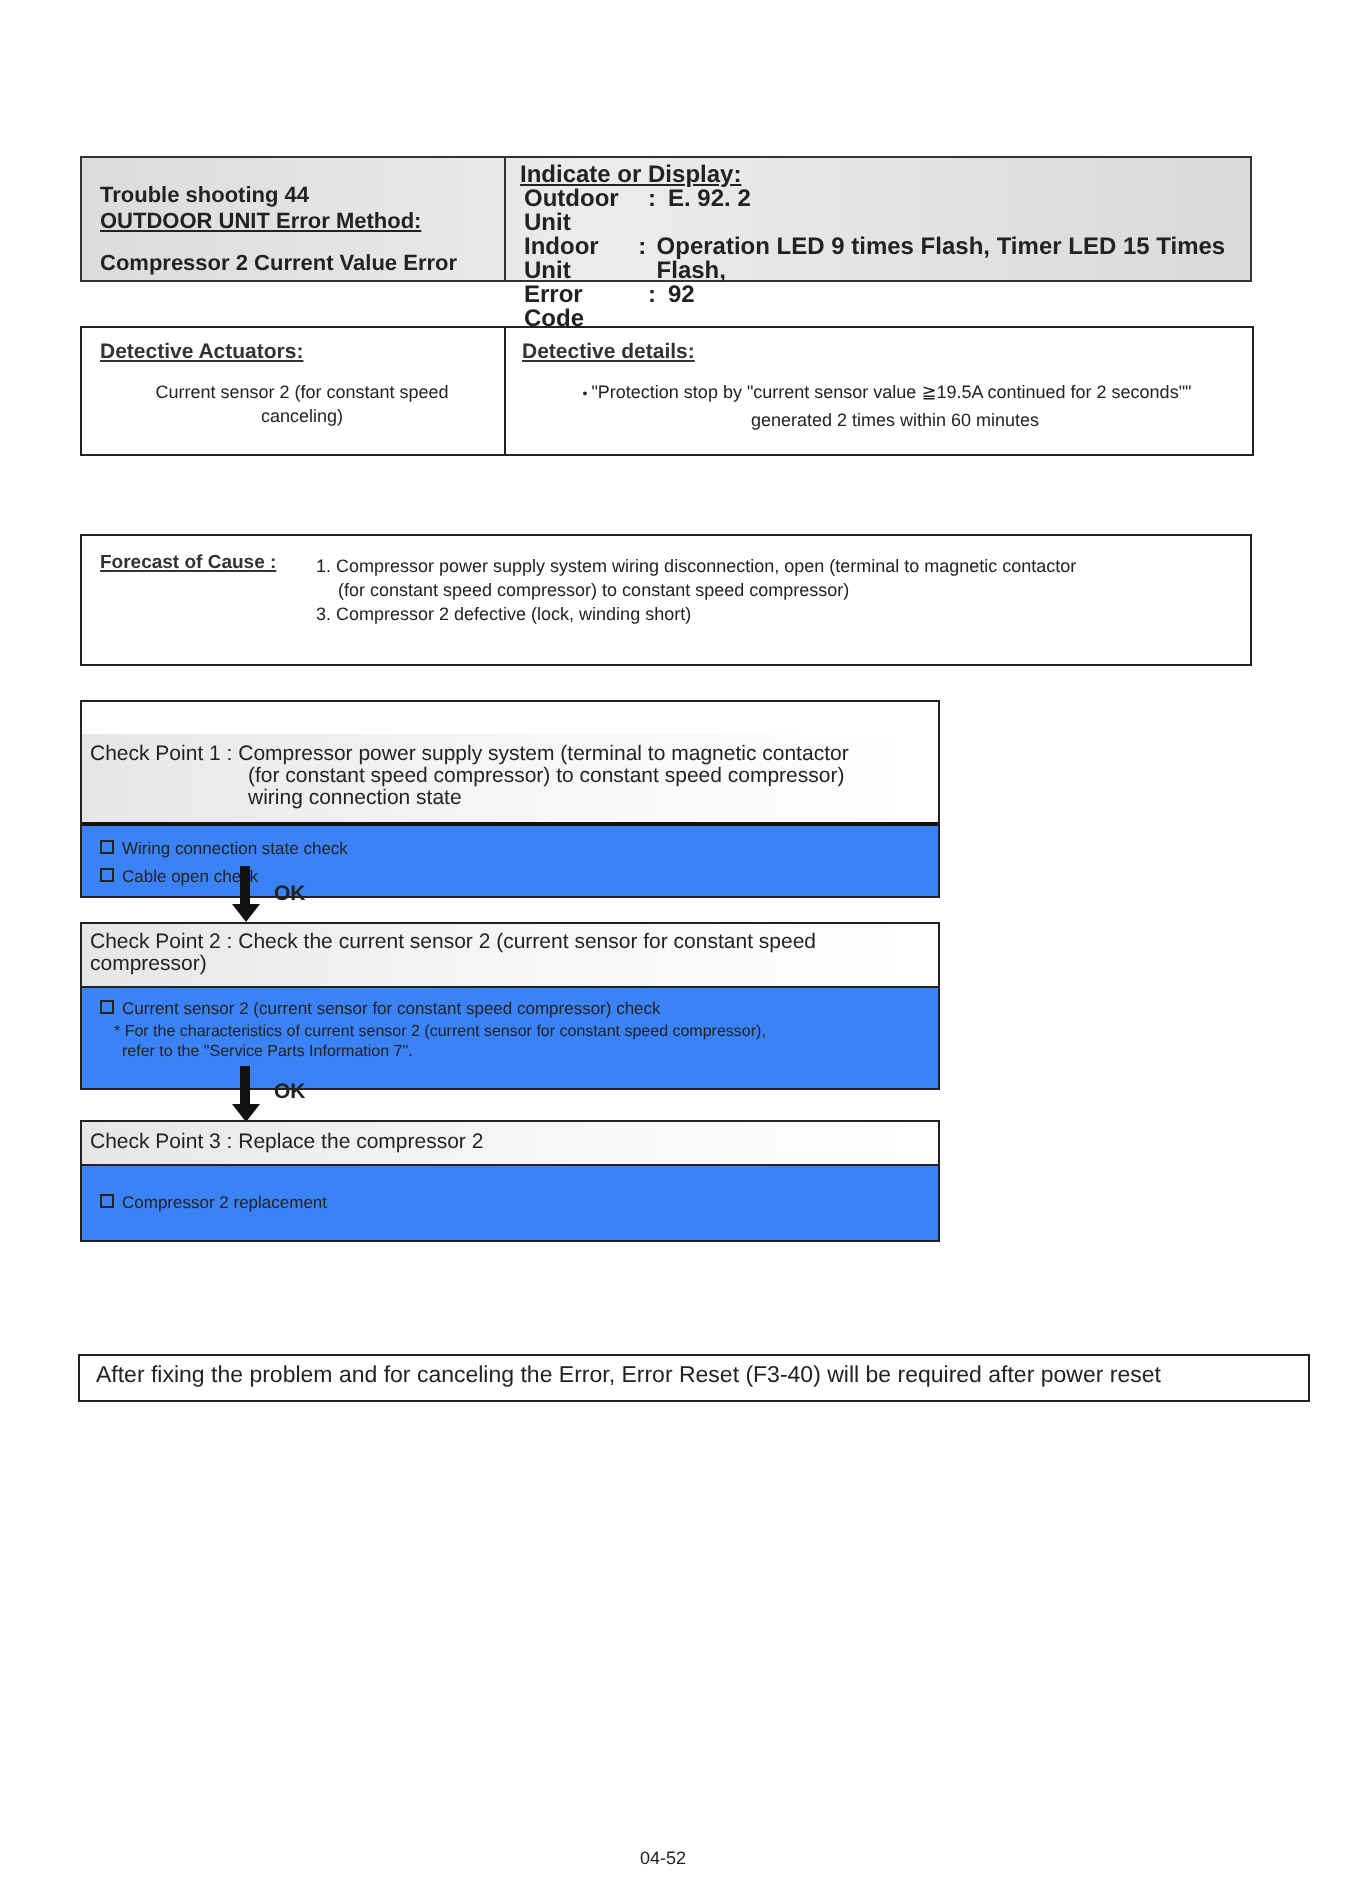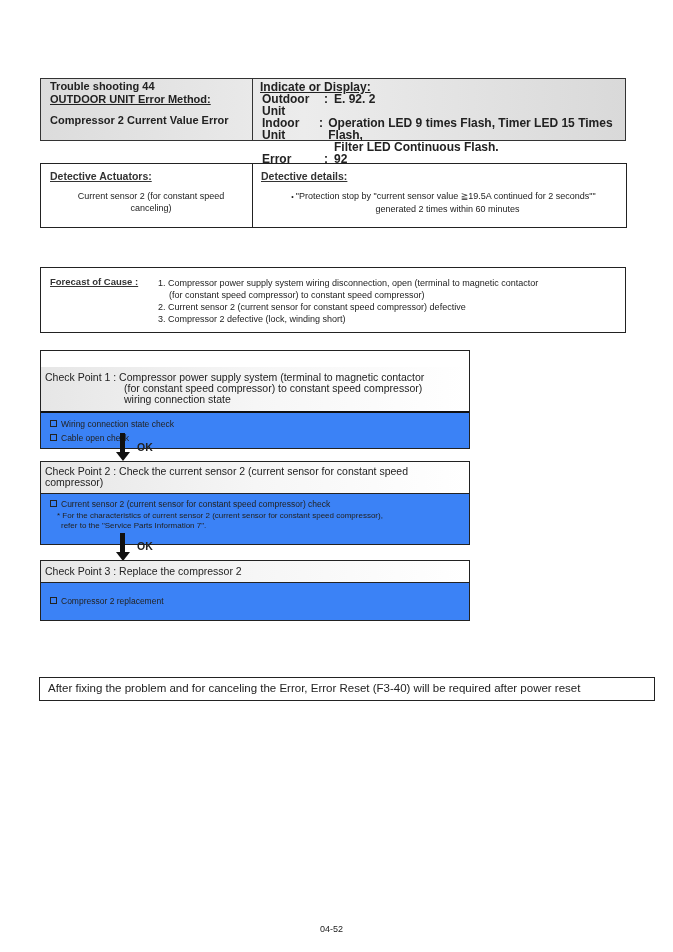--- a/index.html
+++ b/index.html
@@ -7,21 +7,21 @@
   body { position: relative; font-family: "Liberation Sans", sans-serif; color: #1a1a1a; }
 
   .abs { position: absolute; }
   .box { position: absolute; border: 1px solid #222; background: #fff; }
   .grad { background: linear-gradient(90deg, #dcdcdc 0%, #ececec 45%, #d9d9d9 100%); }
   .grad-light { background: linear-gradient(90deg, #e6e6e6 0%, #f6f6f6 50%, #ffffff 100%); }
   .u { text-decoration: underline; }
 
   
   #hdr { left: 40px; top: 78px; width: 586px; height: 63px; border: 1px solid #333; }
-  #hdr .left { position: absolute; left: 0; top: 0; width: 212px; height: 100%; border-right: 1px solid #333; padding: 1px 0 0 9px; font-size: 11px; font-weight: bold; color: #222; }
+  #hdr .left { position: absolute; left: 0; top: 0; width: 212px; height: 100%; border-right: 1px solid #333; padding: 13px 0 0 9px; font-size: 11px; font-weight: bold; color: #222; }
   #hdr .left div { line-height: 13px; }
   #hdr .left .title3 { margin-top: 8px; }
   #hdr .right { position: absolute; left: 212px; top: 0; right: 0; height: 100%; padding: 3px 0 0 7px; font-size: 12px; font-weight: bold; color: #222; }
   #hdr .right .row { display: flex; line-height: 12px; }
   #hdr .right .lbl { width: 64px; padding-left: 2px; }
   #hdr .right .colon { width: 10px; }
 
   
   #det { left: 40px; top: 163px; width: 587px; height: 65px; }
   #det .left { position: absolute; left: 0; top: 0; width: 212px; height: 100%; border-right: 1px solid #222; padding: 6px 0 0 9px; font-size: 9px; }
@@ -66,25 +66,20 @@
       <span class="lbl">Outdoor Unit</span>
       <span class="colon">:</span>
       <span>E. 92. 2</span>
     </div>
     <div class="row">
       <span class="lbl">Indoor Unit</span>
       <span class="colon">:</span>
       <span>Operation LED 9 times Flash, Timer LED 15 Times Flash,</span>
     </div>
     <div class="row">
-      <span class="lbl"></span>
-      <span class="colon"></span>
-      <span>Filter LED Continuous Flash.</span>
-    </div>
-    <div class="row">
       <span class="lbl">Error Code</span>
       <span class="colon">:</span>
       <span>92</span>
     </div>
   </div>
 </div>
 
 <div id="det" class="box">
   <div class="left">
     <div class="sechead">Detective Actuators:</div>
@@ -98,21 +93,20 @@
     </div>
     <div class="small" style="padding-left:8px;">generated 2 times within 60 minutes</div>
   </div>
 </div>
 
 <div id="fc" class="box">
   <div class="lbl">Forecast of Cause :</div>
   <ol>
     <li>1. Compressor power supply system wiring disconnection, open (terminal to magnetic contactor</li>
     <li class="ind">(for constant speed compressor) to constant speed compressor)</li>
-    <li>2. Current sensor 2 (current sensor for constant speed compressor) defective</li>
     <li>3. Compressor 2 defective (lock, winding short)</li>
   </ol>
 </div>
 
 <div class="cp" style="top:350px;">
   <div class="head thick grad-light" style="padding-top:5px;padding-bottom:6px;">
     <div>Check Point 1 : Compressor power supply system (terminal to magnetic contactor</div>
     <div style="padding-left:79px;">(for constant speed compressor) to constant speed compressor)</div>
     <div style="padding-left:79px;">wiring connection state</div>
   </div>

